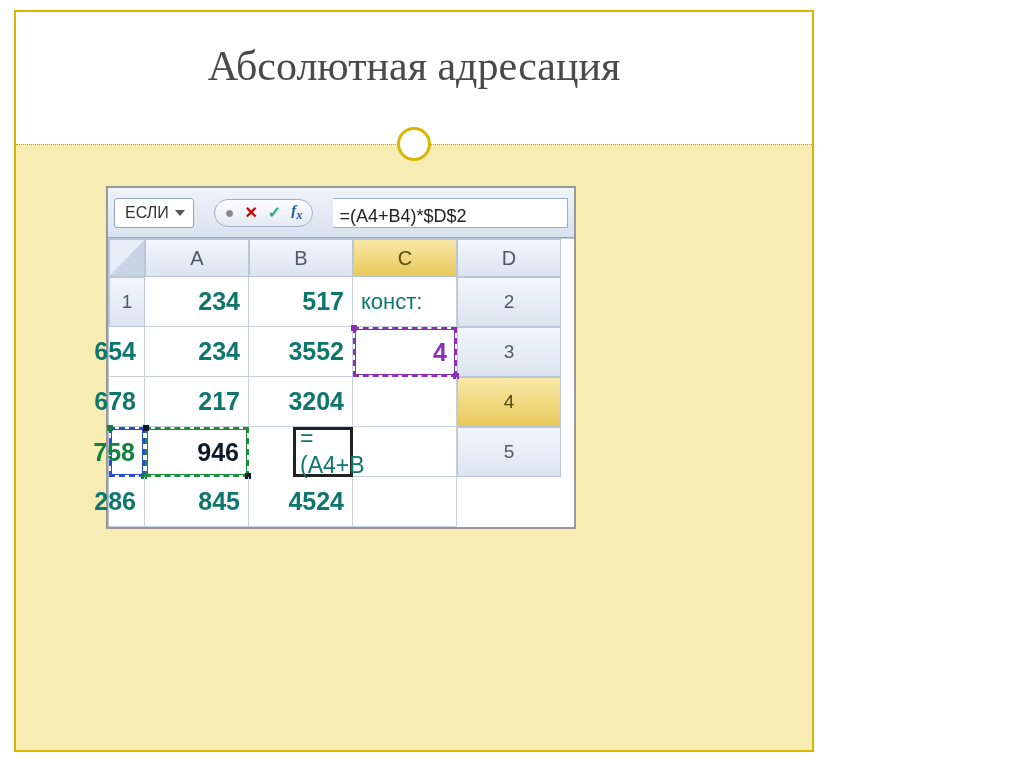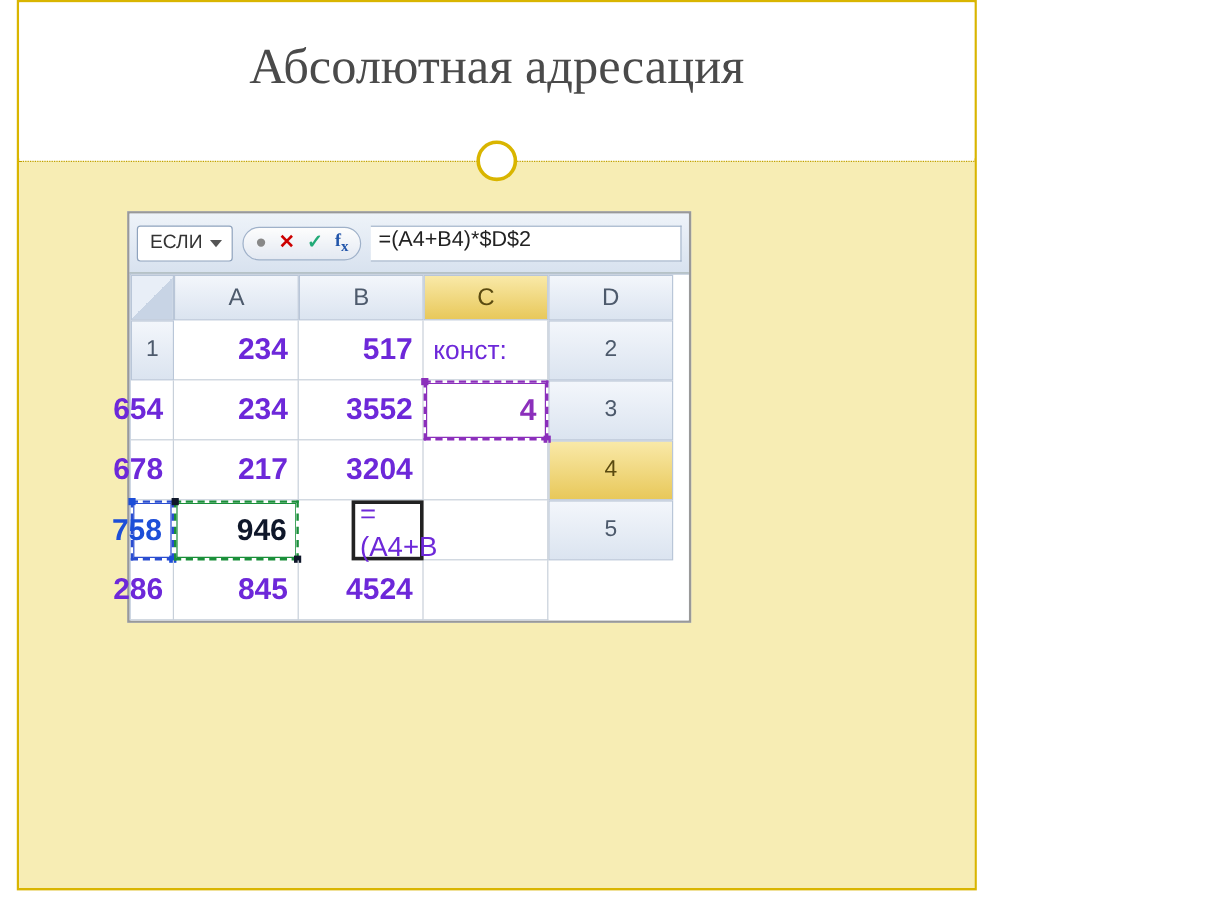--- a/index.html
+++ b/index.html
@@ -5,21 +5,21 @@
   * { box-sizing: border-box; margin: 0; padding: 0; }
   body {
     width: 1024px;
     height: 767px;
     font-family: "Times New Roman", serif;
     background: #fff;
     position: relative;
   }
   .slide {
     position: absolute;
-    top: 0; left: 14px;
+    top: 10px; left: 14px;
     width: 800px; height: 742px;
     border: 2px solid #d9b500;
   }
   .title-band {
     background: #fff;
     height: 130px;
     text-align: center;
     padding-top: 30px;
   }
   .title-band h1 {
@@ -61,21 +61,21 @@
     font-family: Tahoma, Arial, sans-serif;
   }
   
   .fbar {
     display: flex;
     align-items: center;
     height: 50px;
     background: linear-gradient(#eef3f9, #d8e2ef);
     border-bottom: 1px solid #9aa;
     padding: 16px 6px;
-    gap: 8px;
+    gap: 20px;
   }
   .namebox {
     display: flex;
     align-items: center;
     background: #fff;
     border: 1px solid #8fa3bd;
     border-radius: 3px;
     height: 30px;
     padding: 0 8px 0 10px;
     font-size: 16px;
@@ -100,29 +100,29 @@
   }
   .ico {
     font-size: 16px;
     font-weight: bold;
     font-family: Arial, sans-serif;
     line-height: 1;
   }
   .ico.stop { color: #888; }
   .ico.x { color: #c00; }
   .ico.chk { color: #2a7; }
-  .ico.fx { color: #2255aa; font-size: 15px; font-family: "Times New Roman", serif; }
+  .ico.fx { color: #2255aa; font-style: italic; font-size: 15px; font-family: "Times New Roman", serif; }
   .formula-input {
     flex: 1;
     height: 30px;
     background: #fff;
     border: 1px solid #9fb1c9;
     border-left: none;
     display: flex;
-    align-items: flex-start;
+    align-items: flex-end;
     padding-left: 6px;
     font-size: 18px;
     color: #222;
     overflow: hidden;
     white-space: nowrap;
   }
   .grid {
     display: grid;
     grid-template-columns: 36px 104px 104px 104px 104px;
     background: #fff;
@@ -151,21 +151,21 @@
   .cell {
     border-right: 1px solid #c8d0da;
     border-bottom: 1px solid #c8d0da;
     height: 50px;
     display: flex;
     align-items: center;
     justify-content: flex-end;
     padding: 0 8px;
     font-size: 25px;
     font-weight: bold;
-    color: #6d28d9;
+    color: #0f766e;
     position: relative;
     font-family: Arial, sans-serif;
   }
   .cell.txt { justify-content: flex-start; font-weight: normal; font-family: Tahoma, Arial, sans-serif; font-size: 22px; }
   .cell.editing {
     border: 3px solid #222;
     font-family: Tahoma, Arial, sans-serif;
     font-weight: normal;
     font-size: 23px;
     justify-content: flex-start;
@@ -182,21 +182,21 @@
     border: 2px dashed #8b2fbb !important;
     box-shadow: inset 0 0 0 1px #8b2fbb;
   }
   .ants-blue::before, .ants-blue::after,
   .ants-purple::before, .ants-purple::after {
     content: "";
     position: absolute;
     width: 6px; height: 6px;
     background: currentColor;
   }
-  .ants-blue { color: #1d4ed8; }
+  .ants-blue { color: #15803d; }
   .ants-purple { color: #8b2fbb; }
   .ants-blue::before { top: -4px; left: -4px; }
   .ants-blue::after { bottom: -4px; right: -4px; }
   .ants-purple::before { top: -4px; left: -4px; }
   .ants-purple::after { bottom: -4px; right: -4px; }
 
   .rowhdr { height: 50px; font-size: 19px; }
 
   .grid-wrap { border-top: 1px solid #b9c6d8; border-left: 1px solid #b9c6d8; }
 </style>

